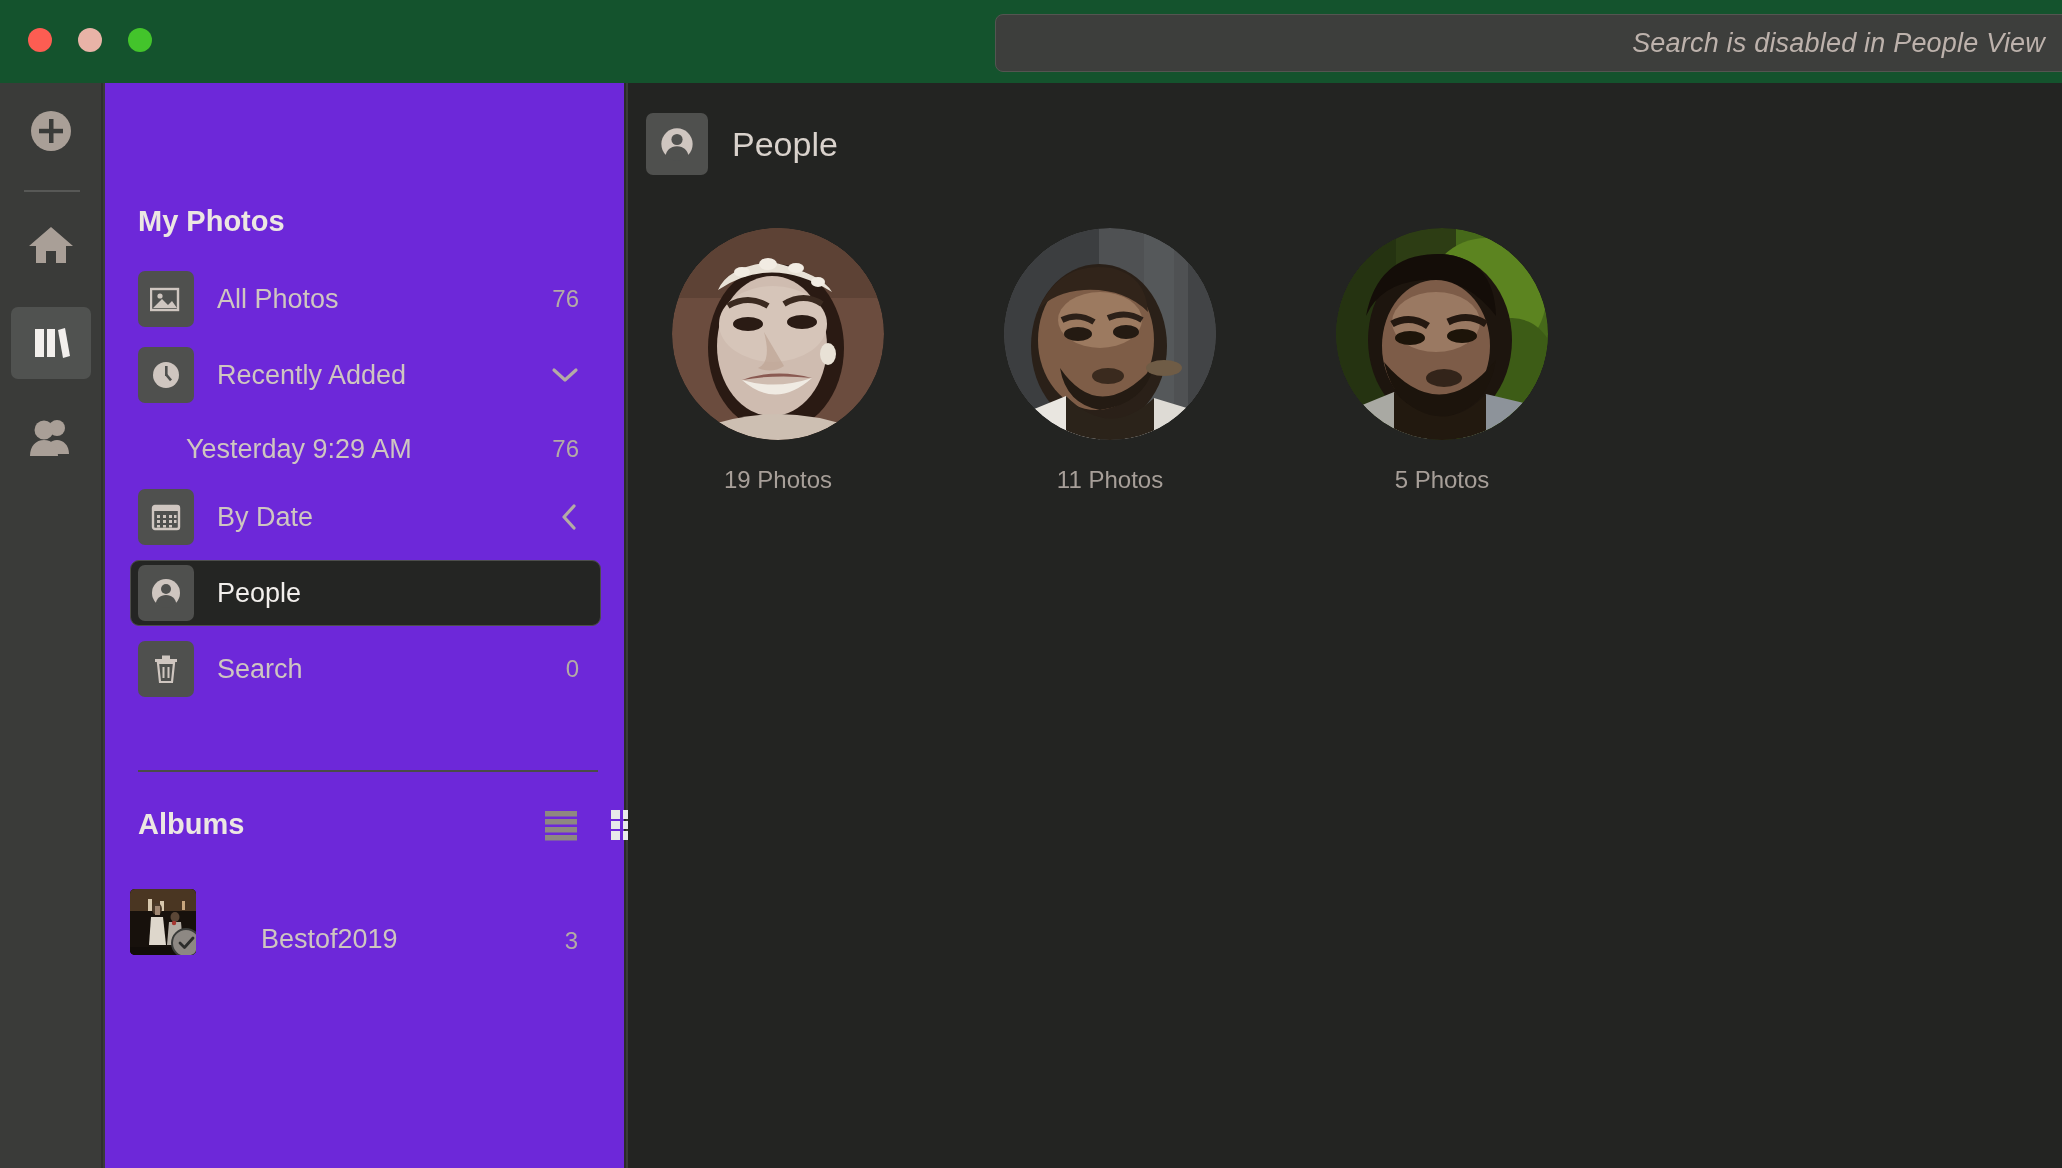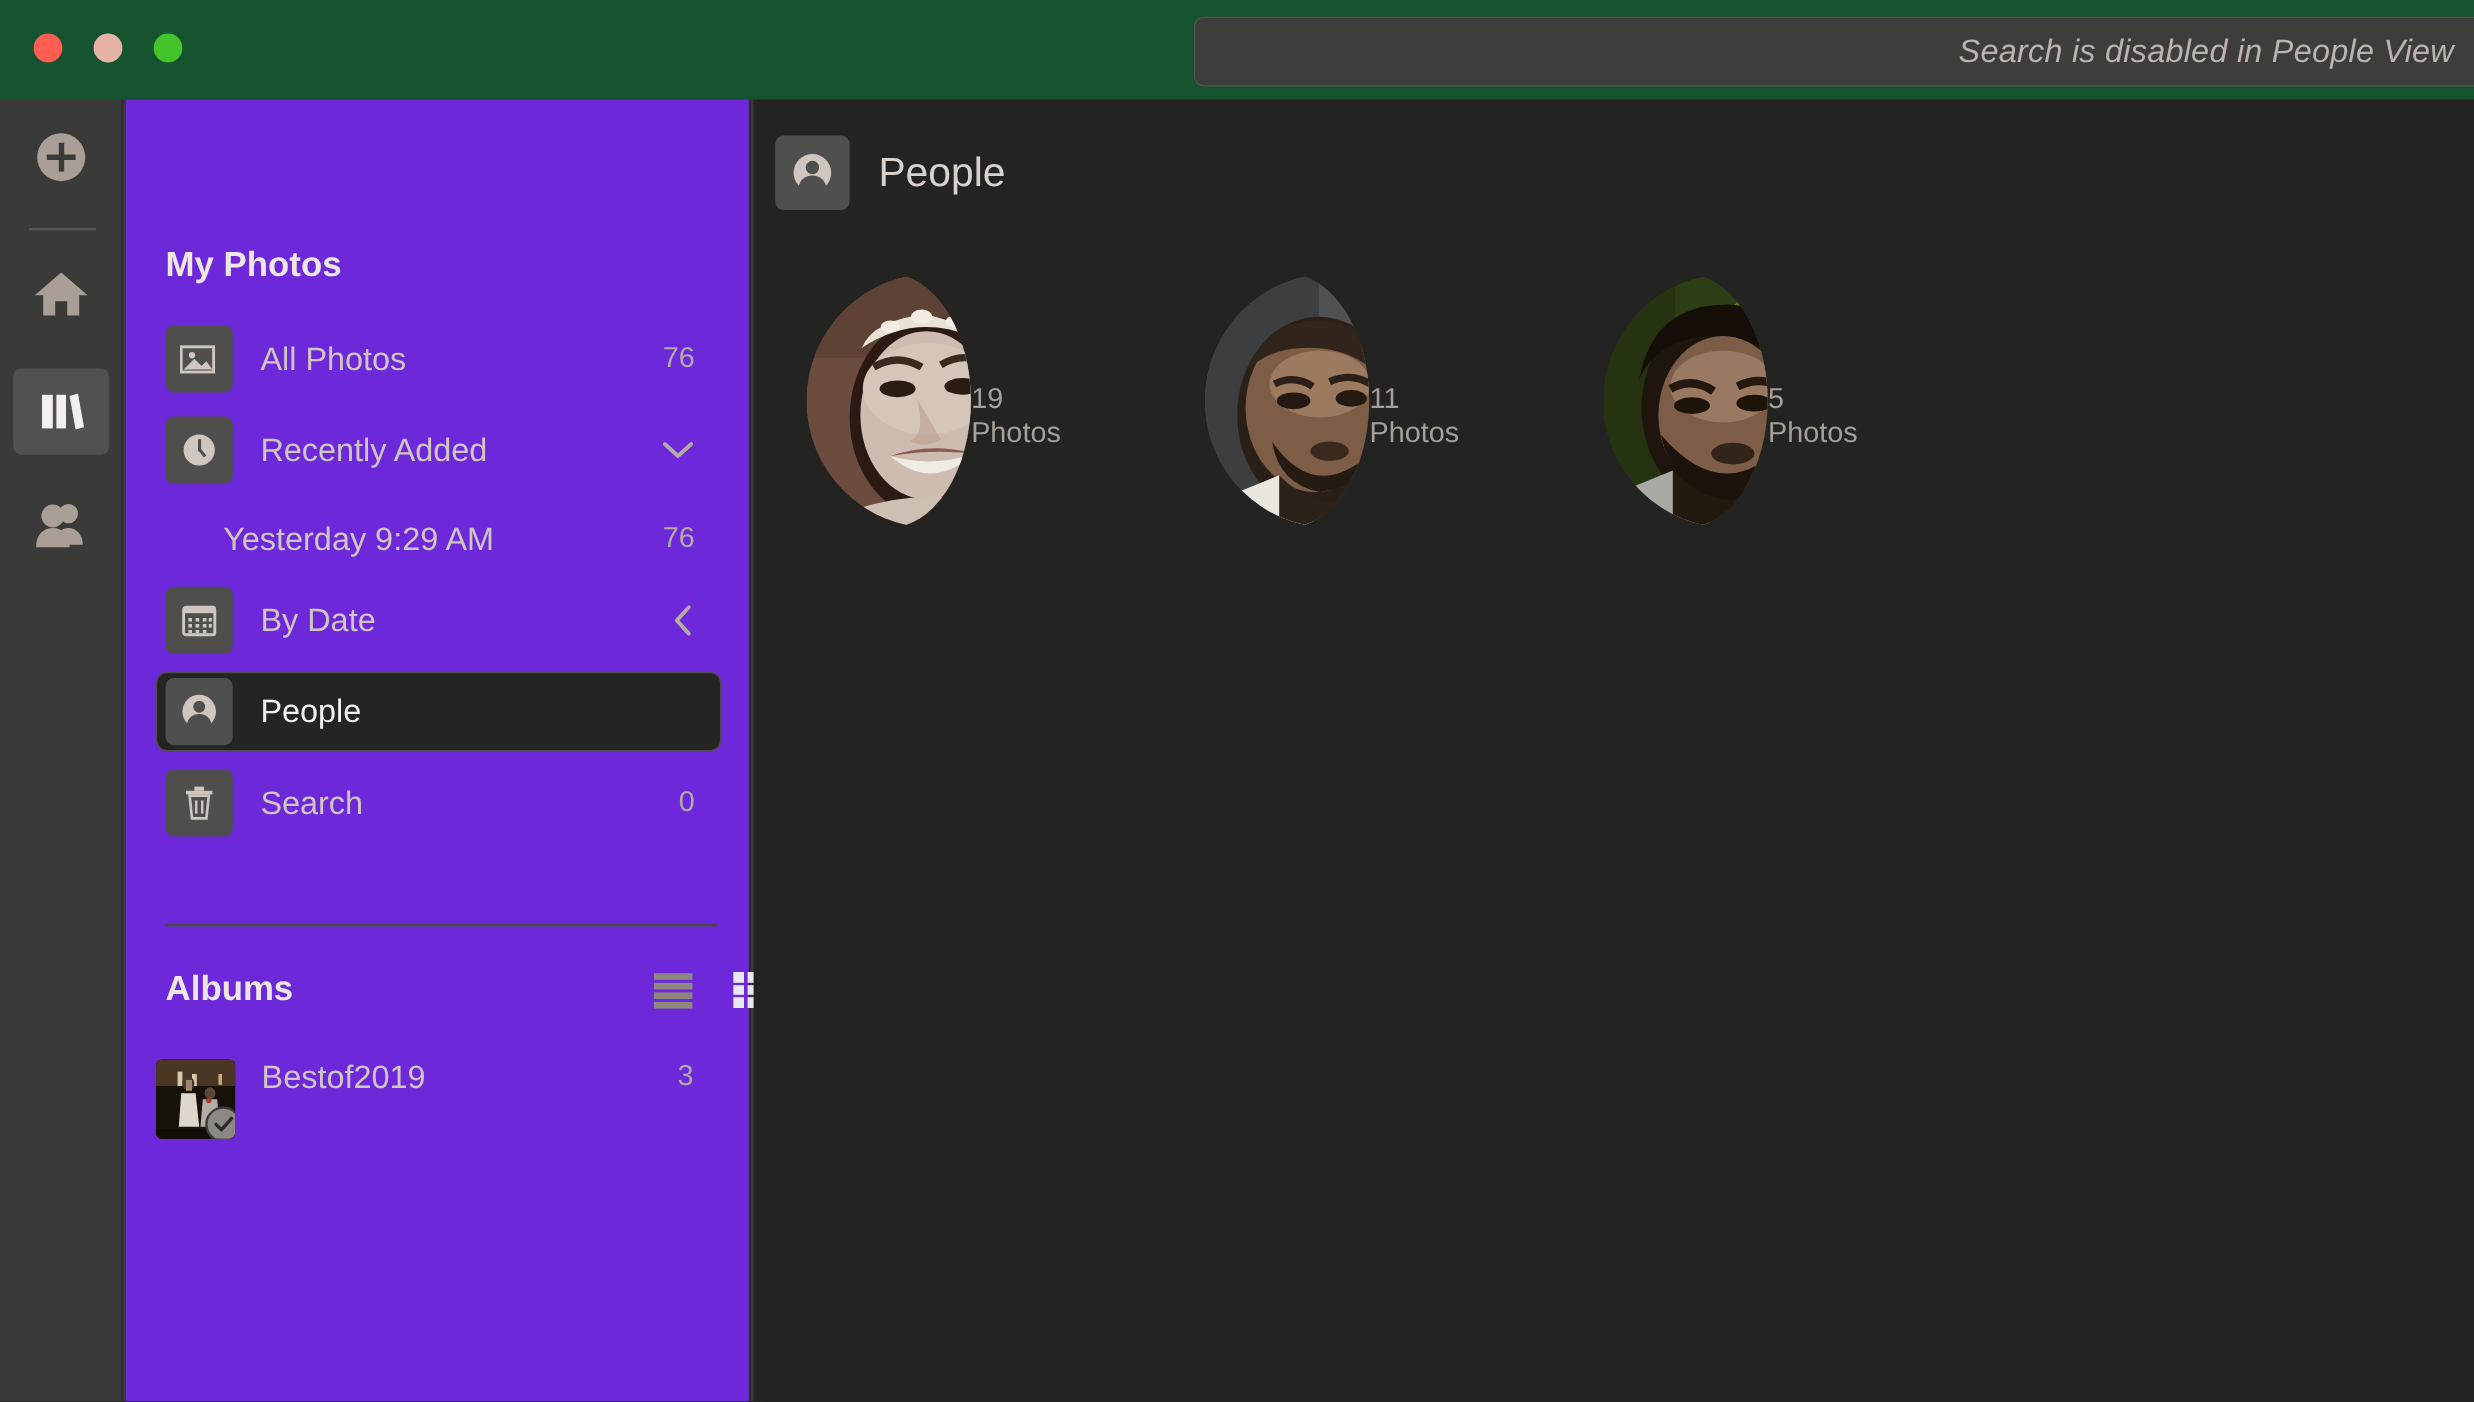--- a/index.html
+++ b/index.html
@@ -132,21 +132,21 @@
     position: absolute; left: 33px; top: 725px;
     font-size: 29px; font-weight: bold; color: #ece7e2;
   }
   .albums-tools {
     position: absolute; top: 722px; left: 440px;
     display: flex; align-items: center; gap: 32px;
   }
   .album-row {
     position: absolute; left: 25px; top: 800px;
     width: 470px; height: 72px;
-    display: flex; align-items: flex-start;
+    display: flex; align-items: flex-end; gap: 43px;
   }
   .album-thumb {
     position: relative;
     width: 66px; height: 66px; border-radius: 5px;
     overflow: hidden; flex: 0 0 auto;
     background: #1b130e;
   }
   .album-check {
     position: absolute; right: -5px; bottom: -3px;
     width: 30px; height: 30px; border-radius: 50%;
@@ -172,21 +172,21 @@
     display: flex; align-items: center;
   }
   .main-head .tile { margin-left: 0; width: 62px; height: 62px; }
   .main-title {
     margin-left: 24px; font-size: 34px; color: #d9d2cc;
   }
   .people-grid {
     position: absolute; left: 44px; top: 145px;
     display: flex; gap: 120px;
   }
-  .person { width: 212px; display: flex; flex-direction: row; align-items: center; }
+  .person { width: 212px; display: flex; flex-direction: column; align-items: center; }
   .face {
     width: 212px; height: 212px; border-radius: 50%;
     overflow: hidden; position: relative;
   }
   .face svg { display: block; }
   .person-count {
     margin-top: 26px; font-size: 24px; color: #a79f99;
   }
 </style>
 </head>

